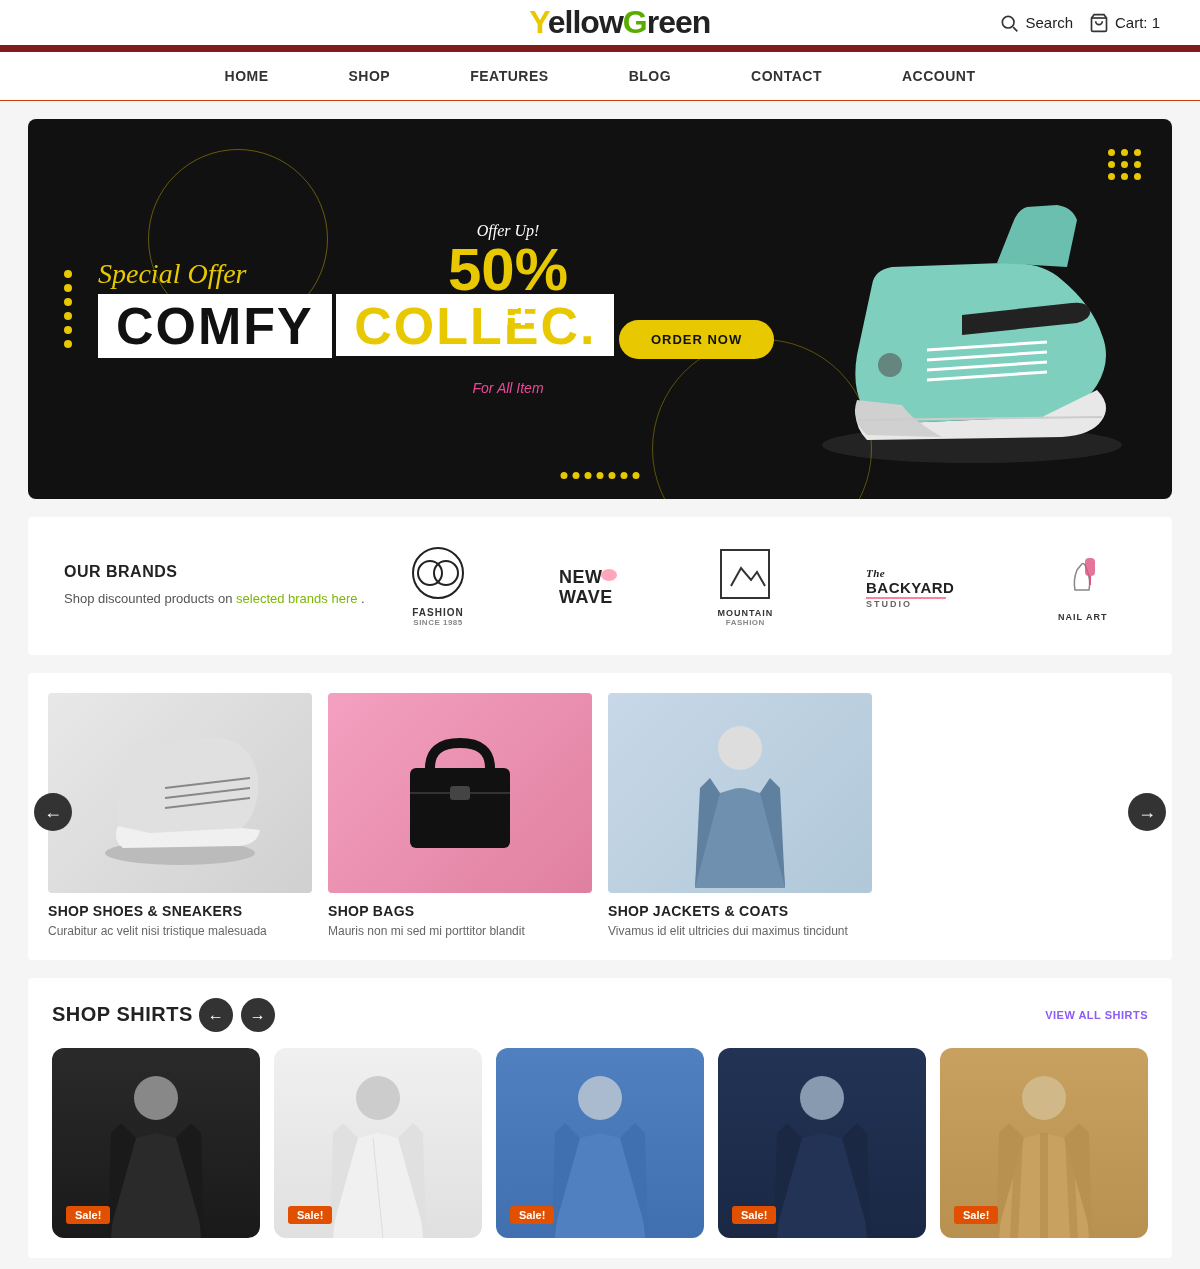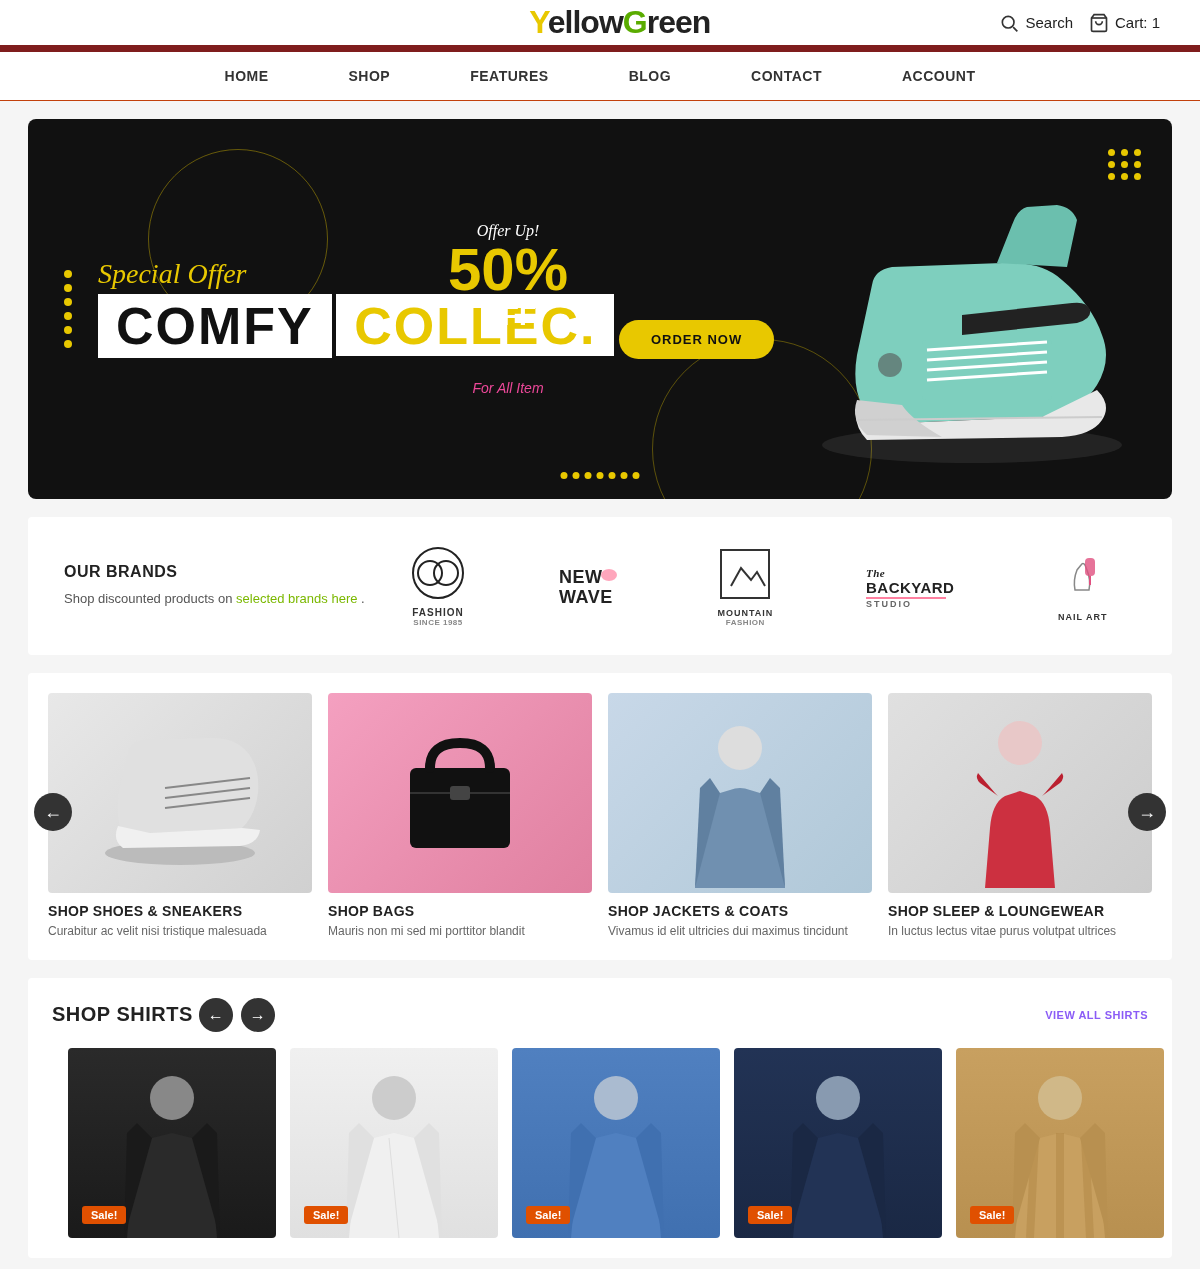--- a/index.html
+++ b/index.html
@@ -365,27 +365,26 @@
       grid-template-columns: repeat(5, 1fr);
       gap: 14px;
     }
     .shirt-card {
       position: relative;
       cursor: pointer;
     }
     .shirt-img {
       width: 100%;
       height: 190px;
-      border-radius: 4px;
+      border-radius: 12px;
       display: flex;
       align-items: center;
       justify-content: center;
       overflow: hidden;
       position: relative;
-      margin-left: 16px;
     }
     .shirt-1 { background: linear-gradient(180deg, #2a2a2a, #1a1a1a); }
     .shirt-2 { background: linear-gradient(180deg, #f0f0f0, #e0e0e0); }
     .shirt-3 { background: linear-gradient(180deg, #5080c0, #4070b0); }
     .shirt-4 { background: linear-gradient(180deg, #223355, #1a2844); }
     .shirt-5 { background: linear-gradient(180deg, #c8a060, #b89050); }
     .sale-badge {
       position: absolute;
       bottom: 14px;
       left: 14px;
@@ -641,33 +640,20 @@
           <circle cx="90" cy="50" r="22" fill="#ddd"></circle>
           <path d="M45 190 L50 120 Q55 100 70 95 L80 92 Q90 88 100 92 L110 95 Q125 100 130 120 L135 190 Z" fill="#7090b0"></path>
           <path d="M70 95 L60 80 L50 90 L45 190" fill="#6080a0"></path>
           <path d="M110 95 L120 80 L130 90 L135 190" fill="#6080a0"></path>
         </svg>
       </div>
       <div class="category-title">SHOP JACKETS &amp; COATS</div>
       <div class="category-desc">Vivamus id elit ultricies dui maximus tincidunt</div>
     </div>
 
-    <div class="category-card">
-      <div class="category-img cat-loungewear">
-        <svg width="180" height="190" viewBox="0 0 180 190">
-
-          <circle cx="90" cy="45" r="22" fill="#e8c8c8"></circle>
-          <path d="M55 190 L60 130 Q62 105 75 98 L90 93 L105 98 Q118 105 120 130 L125 190 Z" fill="#cc3040"></path>
-          <path d="M68 98 L50 85 Q45 80 48 75 L65 95" fill="#bb2030"></path>
-          <path d="M112 98 L130 85 Q135 80 132 75 L115 95" fill="#bb2030"></path>
-        </svg>
-      </div>
-      <div class="category-title">SHOP SLEEP &amp; LOUNGEWEAR</div>
-      <div class="category-desc">In luctus lectus vitae purus volutpat ultrices</div>
-    </div>
   </div>
   <button class="nav-arrow nav-arrow-right">→</button>
 </div>
 
 <div class="shirts-section">
   <div class="shirts-header">
     <div class="shirts-title-row">
       <span class="shirts-title">SHOP SHIRTS</span>
       <div class="shirts-arrows">
         <button class="shirt-arrow">←</button>

